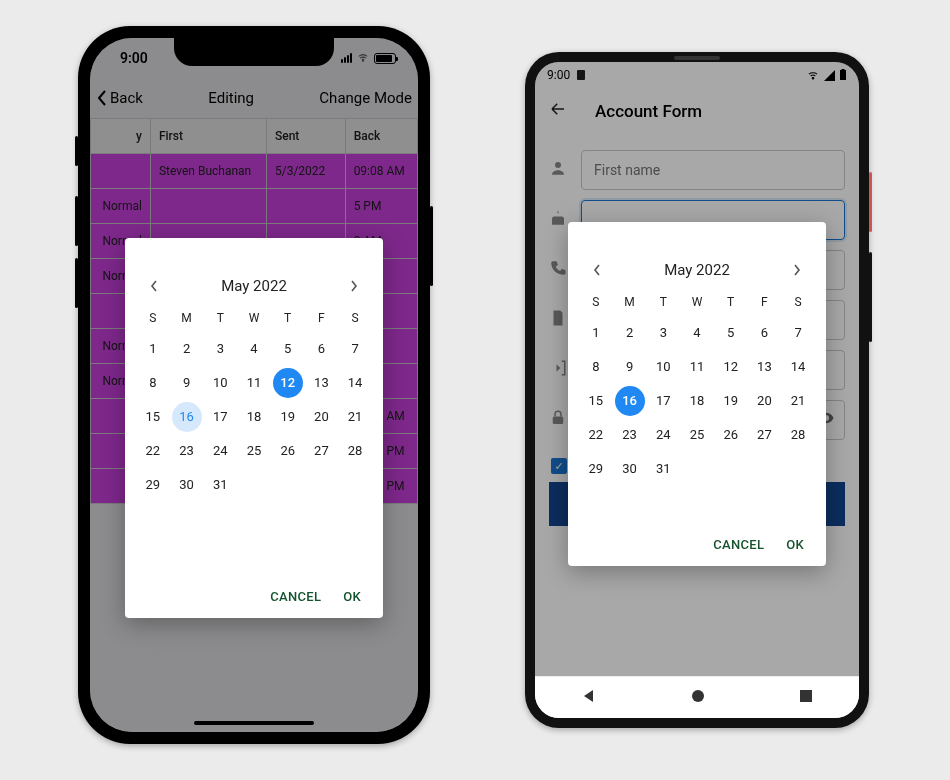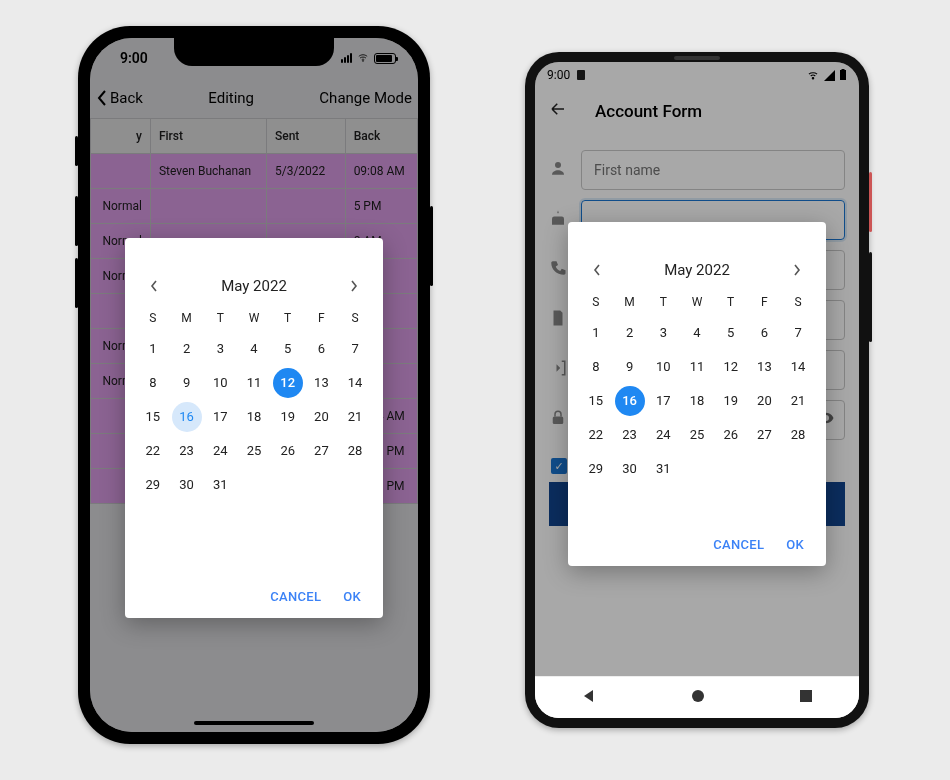--- a/index.html
+++ b/index.html
@@ -24,21 +24,21 @@
 .ios-wifi { width: 14px; height: 10px; }
 .ios-battery { width: 22px; height: 11px; border: 1px solid #000; border-radius: 3px; position: relative; }
 .ios-battery::after { content:""; position:absolute; right:-3px; top:3px; width:2px; height:4px; background:#000; border-radius:0 1px 1px 0; }
 .ios-battery i { display:block; position:absolute; left:1px; top:1px; bottom:1px; width: 80%; background:#000; border-radius:1px; }
 
 .ios-nav { height: 40px; display:flex; align-items:center; justify-content:space-between; padding: 0 6px; font-size: 15px; gap: 23px; }
 .ios-nav .back { display:flex; align-items:center; gap:2px; }
 .ios-nav .title { font-weight:400; }
 
 .table { width: 100%; border-collapse: collapse; font-size: 12px; }
-.table th, .table td { border: 1px solid #d5d5d8; padding: 10px 8px; text-align:left; color:#222; background:#f0abfc; white-space: nowrap; overflow:hidden; }
+.table th, .table td { border: 1px solid #d5d5d8; padding: 10px 8px; text-align:left; color:#222; background:#d946ef; white-space: nowrap; overflow:hidden; }
 .table th { background:#f6f6f7; font-weight:500; }
 .table td:first-child, .table th:first-child { text-align:right; }
 
 
 .android { position: absolute; left: 525px; top: 52px; width: 344px; height: 676px; background: #111; border-radius: 34px; padding: 10px; box-shadow: 0 2px 6px rgba(0,0,0,.3); }
 .android .pwr { position:absolute; right:-3px; top:120px; width:3px; height:60px; background:#c55; border-radius:2px; }
 .android .vol { position:absolute; right:-3px; top:200px; width:3px; height:90px; background:#111; border-radius:2px; }
 .android-screen { width:100%; height:100%; background:#fff; border-radius:24px; overflow:hidden; position:relative; }
 .android-speaker { position:absolute; top:4px; left:50%; transform:translateX(-50%); width:46px; height:4px; background:#333; border-radius:2px; }
 
@@ -72,21 +72,21 @@
 .cal-header { display:flex; align-items:center; justify-content:space-between; padding:2px 6px 8px;margin-top:21px; }
 .cal-title { font-size:15px; color:#222; }
 .cal-nav-btn { width:22px; height:22px; display:flex; align-items:center; justify-content:center; color:#555; }
 
 .cal-grid { display:grid; grid-template-columns: repeat(7, 1fr); gap: 2px; text-align:center; }
 .cal-dow { font-size:12px; color:#222; padding:6px 0; }
 .cal-day { font-size:13px; color:#222; width:30px; height:30px; line-height:30px; margin:1px auto; border-radius:50%; }
 .cal-day.selected { background:#1f88f2; color:#fff; font-weight:500; }
 .cal-day.today { background:#d6e8fb; color:#1f88f2; }
 .cal-actions { display:flex; justify-content:flex-end; gap:22px; padding:12px 10px 4px; }
-.cal-btn { color:#3b82f6; font-size:13px; font-weight:500; letter-spacing:.3px; }
+.cal-btn { color:#14532d; font-size:13px; font-weight:500; letter-spacing:.3px; }
 
 .gap { height: 76px; }
 </style>
 </head>
 <body>
 
 <div class="iphone">
   <div class="side-btn sb1"></div>
     <div class="side-btn sb2"></div>
     <div class="side-btn sb3"></div>

